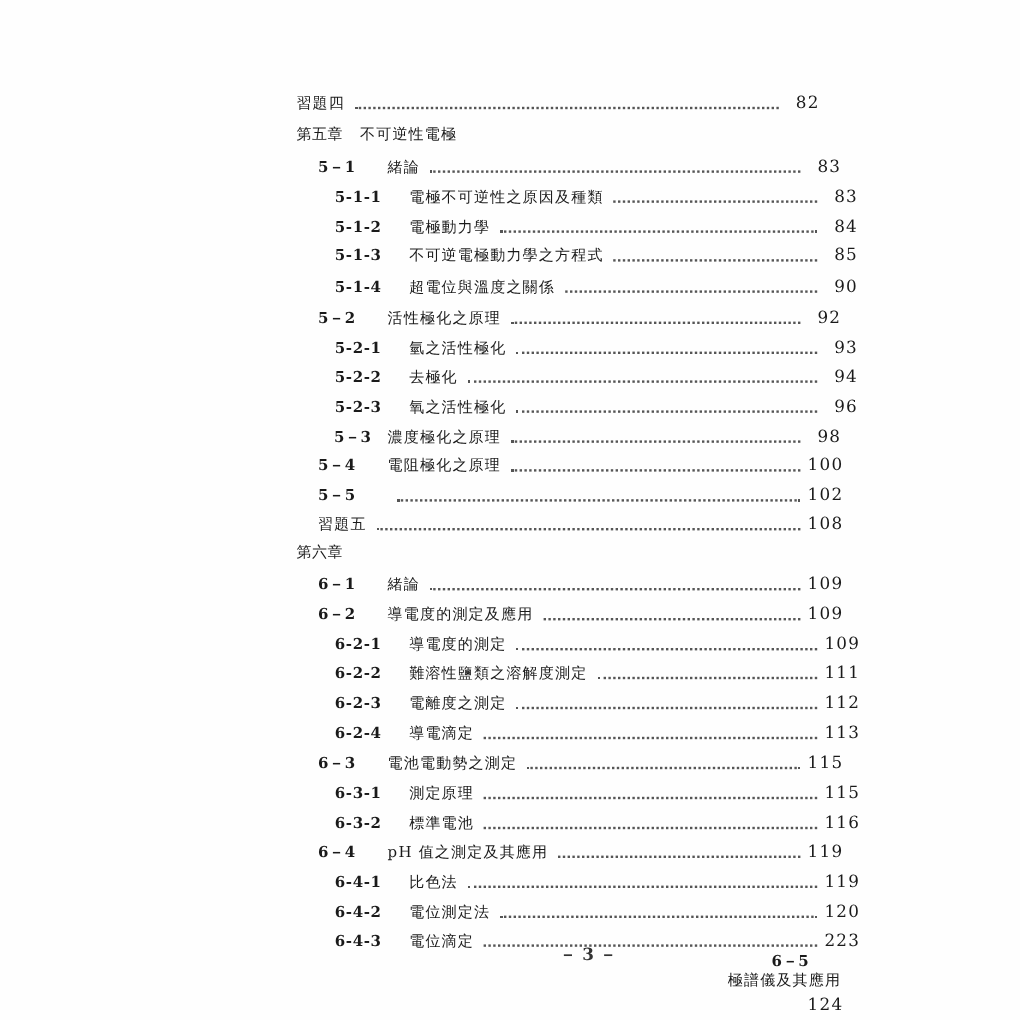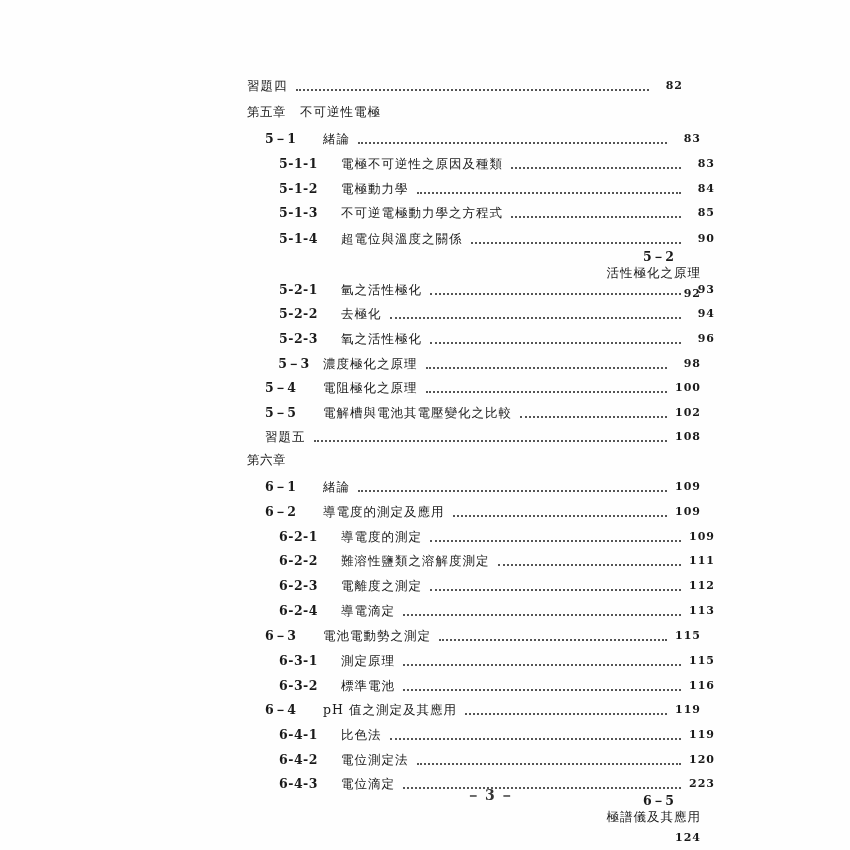--- a/index.html
+++ b/index.html
@@ -4,21 +4,21 @@
 <style>
   html, body { margin: 0; padding: 0; background: #ffffff; }
   body { width: 850px; height: 850px; position: relative; overflow: hidden;
          font-family: "DejaVu Serif", "Liberation Serif", serif; color: #1a1a1a; }
   .page { position: absolute; left: 0; top: 0; width: 850px; height: 850px; background: #fefefe; padding-left: 24px; }
   .toc { position: absolute; left: 247px; top: 66px; width: 436px; }
   .row { position: absolute; left: 0; width: 436px; height: 24px; display: flex; align-items: flex-end; font-size: 12.5px; line-height: 16px; }
   .row .num { font-weight: bold; white-space: nowrap; letter-spacing: 0.5px; }
   .row .title { white-space: nowrap; letter-spacing: 1px; }
   .row .leader { flex: 1; margin: 0 6px 3px 8px; border-bottom: 2px dotted #555; height: 0; align-self: flex-end; }
-  .row .page-no { font-weight: bold; width: 28px; text-align: right; white-space: nowrap; letter-spacing: 1px; font-size: 11px; }
+  .row .page-no { font-weight: normal; width: 28px; text-align: right; white-space: nowrap; letter-spacing: 1px; font-size: 14px; }
   .lvl0 { padding-left: 0; }
   .lvl1 { padding-left: 18px; }
   .lvl2 { padding-left: 32px; }
   .chapter .title { letter-spacing: 1px; }
   .lvl1 .num { width: 62px; display: inline-block; }
   .lvl2 .num { width: 62px; display: inline-block; }
   .footer { position: absolute; top: 787px; left: 465px; width: 50px; text-align: center; font-size: 14px; font-weight: bold; color: #333; }
 </style>
 </head>
 <body>
@@ -57,21 +57,21 @@
         <span class="title">不可逆電極動力學之方程式</span>
         <span class="leader"></span>
         <span class="page-no">85</span>
       </div>
       <div class="row lvl2" style="top: 157px;">
         <span class="num">5-1-4</span>
         <span class="title">超電位與溫度之關係</span>
         <span class="leader"></span>
         <span class="page-no">90</span>
       </div>
-      <div class="row lvl1" style="top: 183px; flex-direction: column;">
+      <div class="row lvl1" style="top: 183px;">
         <span class="num" style="width: 58px; display: inline-block;">5－2</span>
         <span class="title">活性極化之原理</span>
         <span class="leader"></span>
         <span class="page-no">92</span>
       </div>
       <div class="row lvl2" style="top: 208px;">
         <span class="num">5-2-1</span>
         <span class="title">氫之活性極化</span>
         <span class="leader"></span>
         <span class="page-no">93</span>
@@ -95,21 +95,20 @@
         <span class="page-no">98</span>
       </div>
       <div class="row lvl1" style="top: 306px;">
         <span class="num" style="width: 58px; display: inline-block;">5－4</span>
         <span class="title">電阻極化之原理</span>
         <span class="leader"></span>
         <span class="page-no">100</span>
       </div>
       <div class="row lvl1" style="top: 331px;">
         <span class="num" style="width: 58px; display: inline-block;">5－5</span>
-        <span class="title">電解槽與電池其電壓變化之比較</span>
         <span class="leader"></span>
         <span class="page-no">102</span>
       </div>
       <div class="row lvl1" style="top: 355px;">
         <span class="title">習題五</span>
         <span class="leader"></span>
         <span class="page-no">108</span>
       </div>
       <div class="row lvl0 chapter" style="top: 378px;">
         <span class="num" style="font-weight: normal; margin-right: 14px;">第六章</span>

